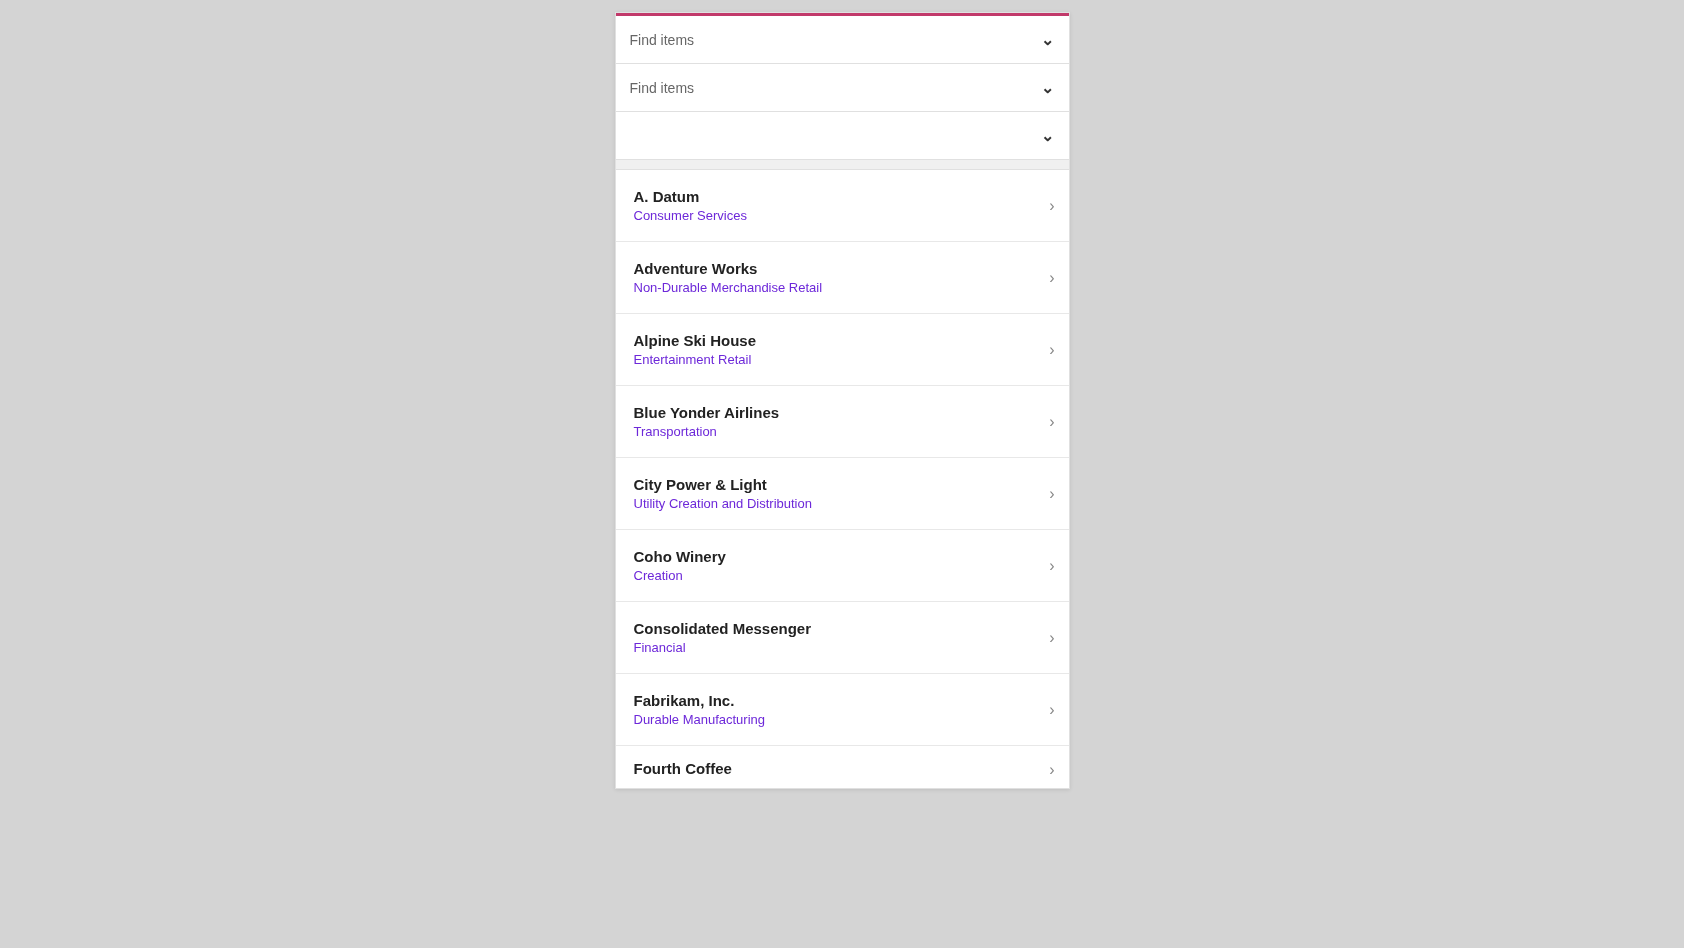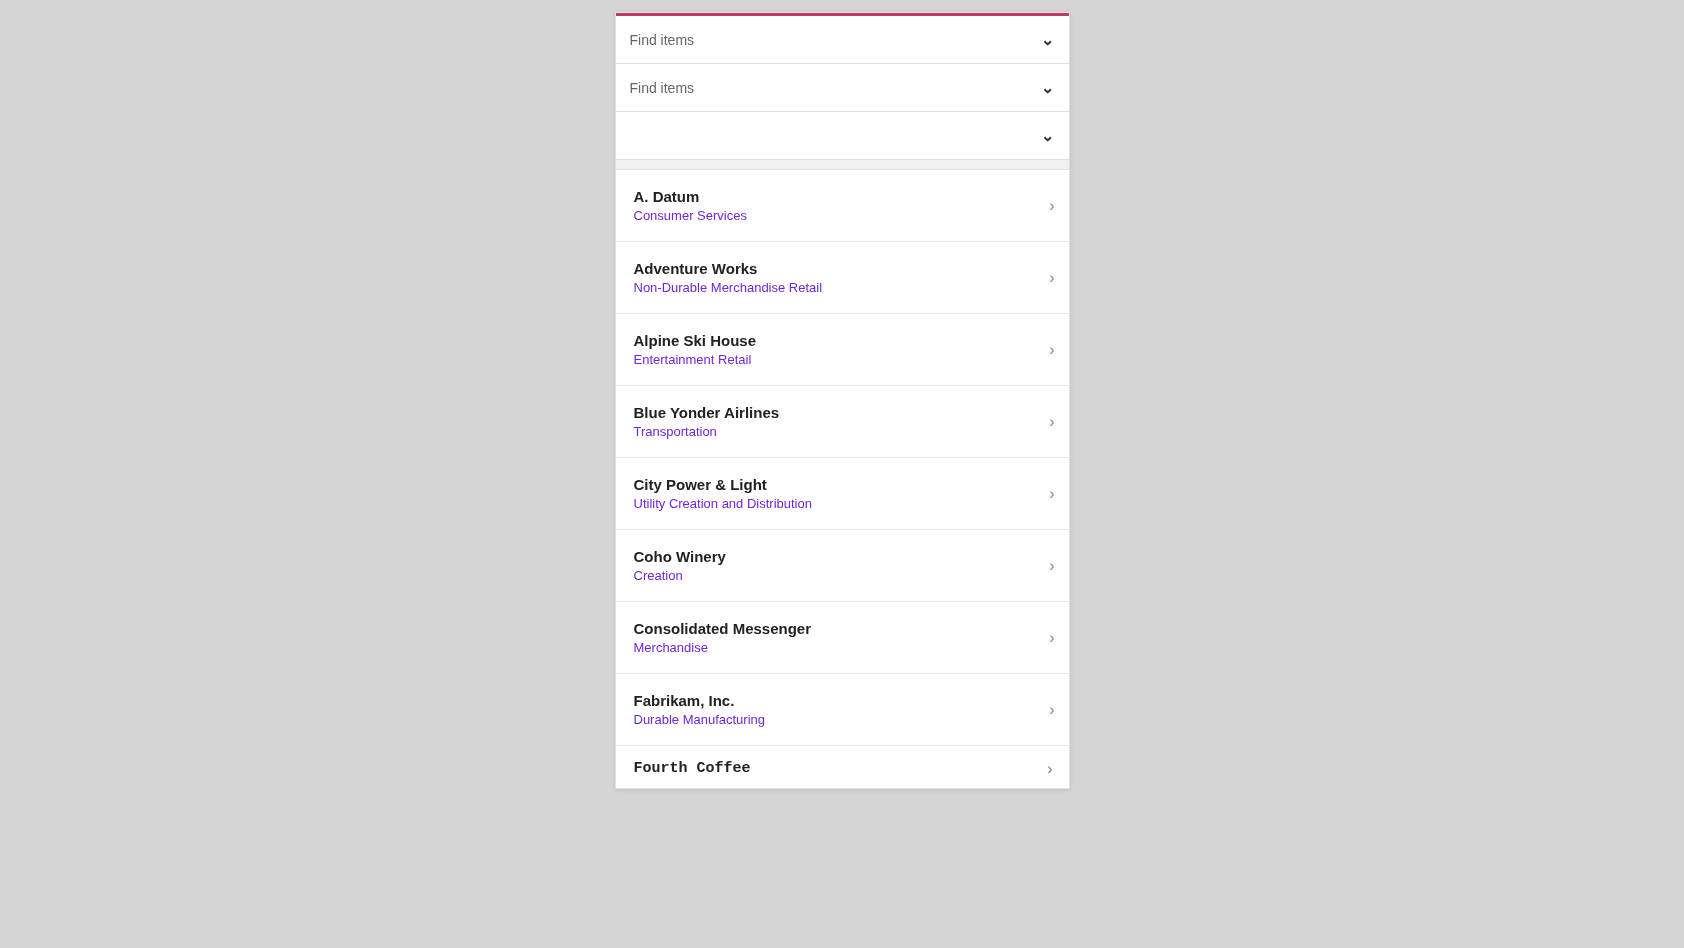--- a/index.html
+++ b/index.html
@@ -114,21 +114,20 @@
 
     
     .list-item-partial {
       display: flex;
       align-items: center;
       justify-content: space-between;
       padding: 14px 14px 8px 18px;
       background-color: #ffffff;
       cursor: pointer;
       overflow: hidden;
-      font-family: Liberation Mono, monospace;
     }
 
     .list-item-partial .list-item-name {
       font-size: 15px;
       font-weight: 600;
       color: #222222;
     }
   </style>
 </head>
 <body>
@@ -195,21 +194,21 @@
           <div class="list-item">
         <div class="list-item-content">
           <div class="list-item-name">Coho Winery</div>
           <div class="list-item-category">Creation</div>
         </div>
         <span class="chevron-right">›</span>
       </div>
           <div class="list-item">
         <div class="list-item-content">
           <div class="list-item-name">Consolidated Messenger</div>
-          <div class="list-item-category">Merchandise</div>
+          <div class="list-item-category">Financial</div>
         </div>
         <span class="chevron-right">›</span>
       </div>
           <div class="list-item">
         <div class="list-item-content">
           <div class="list-item-name">Fabrikam, Inc.</div>
           <div class="list-item-category">Durable Manufacturing</div>
         </div>
         <span class="chevron-right">›</span>
       </div>

